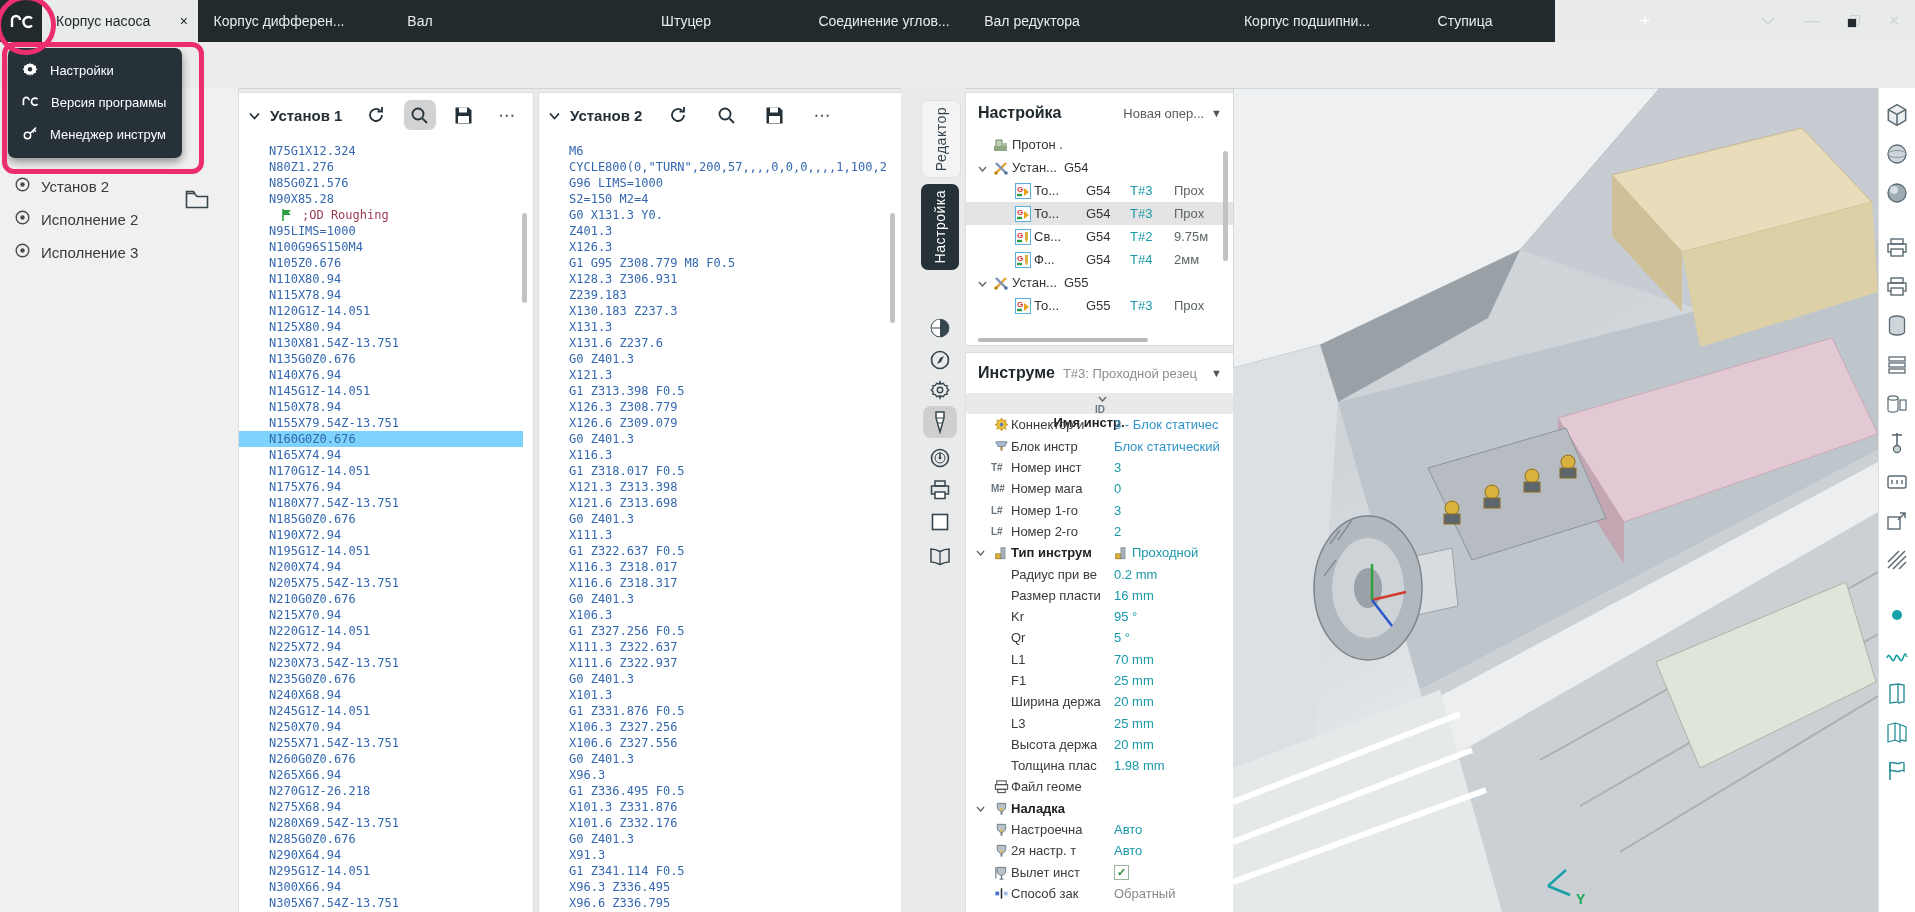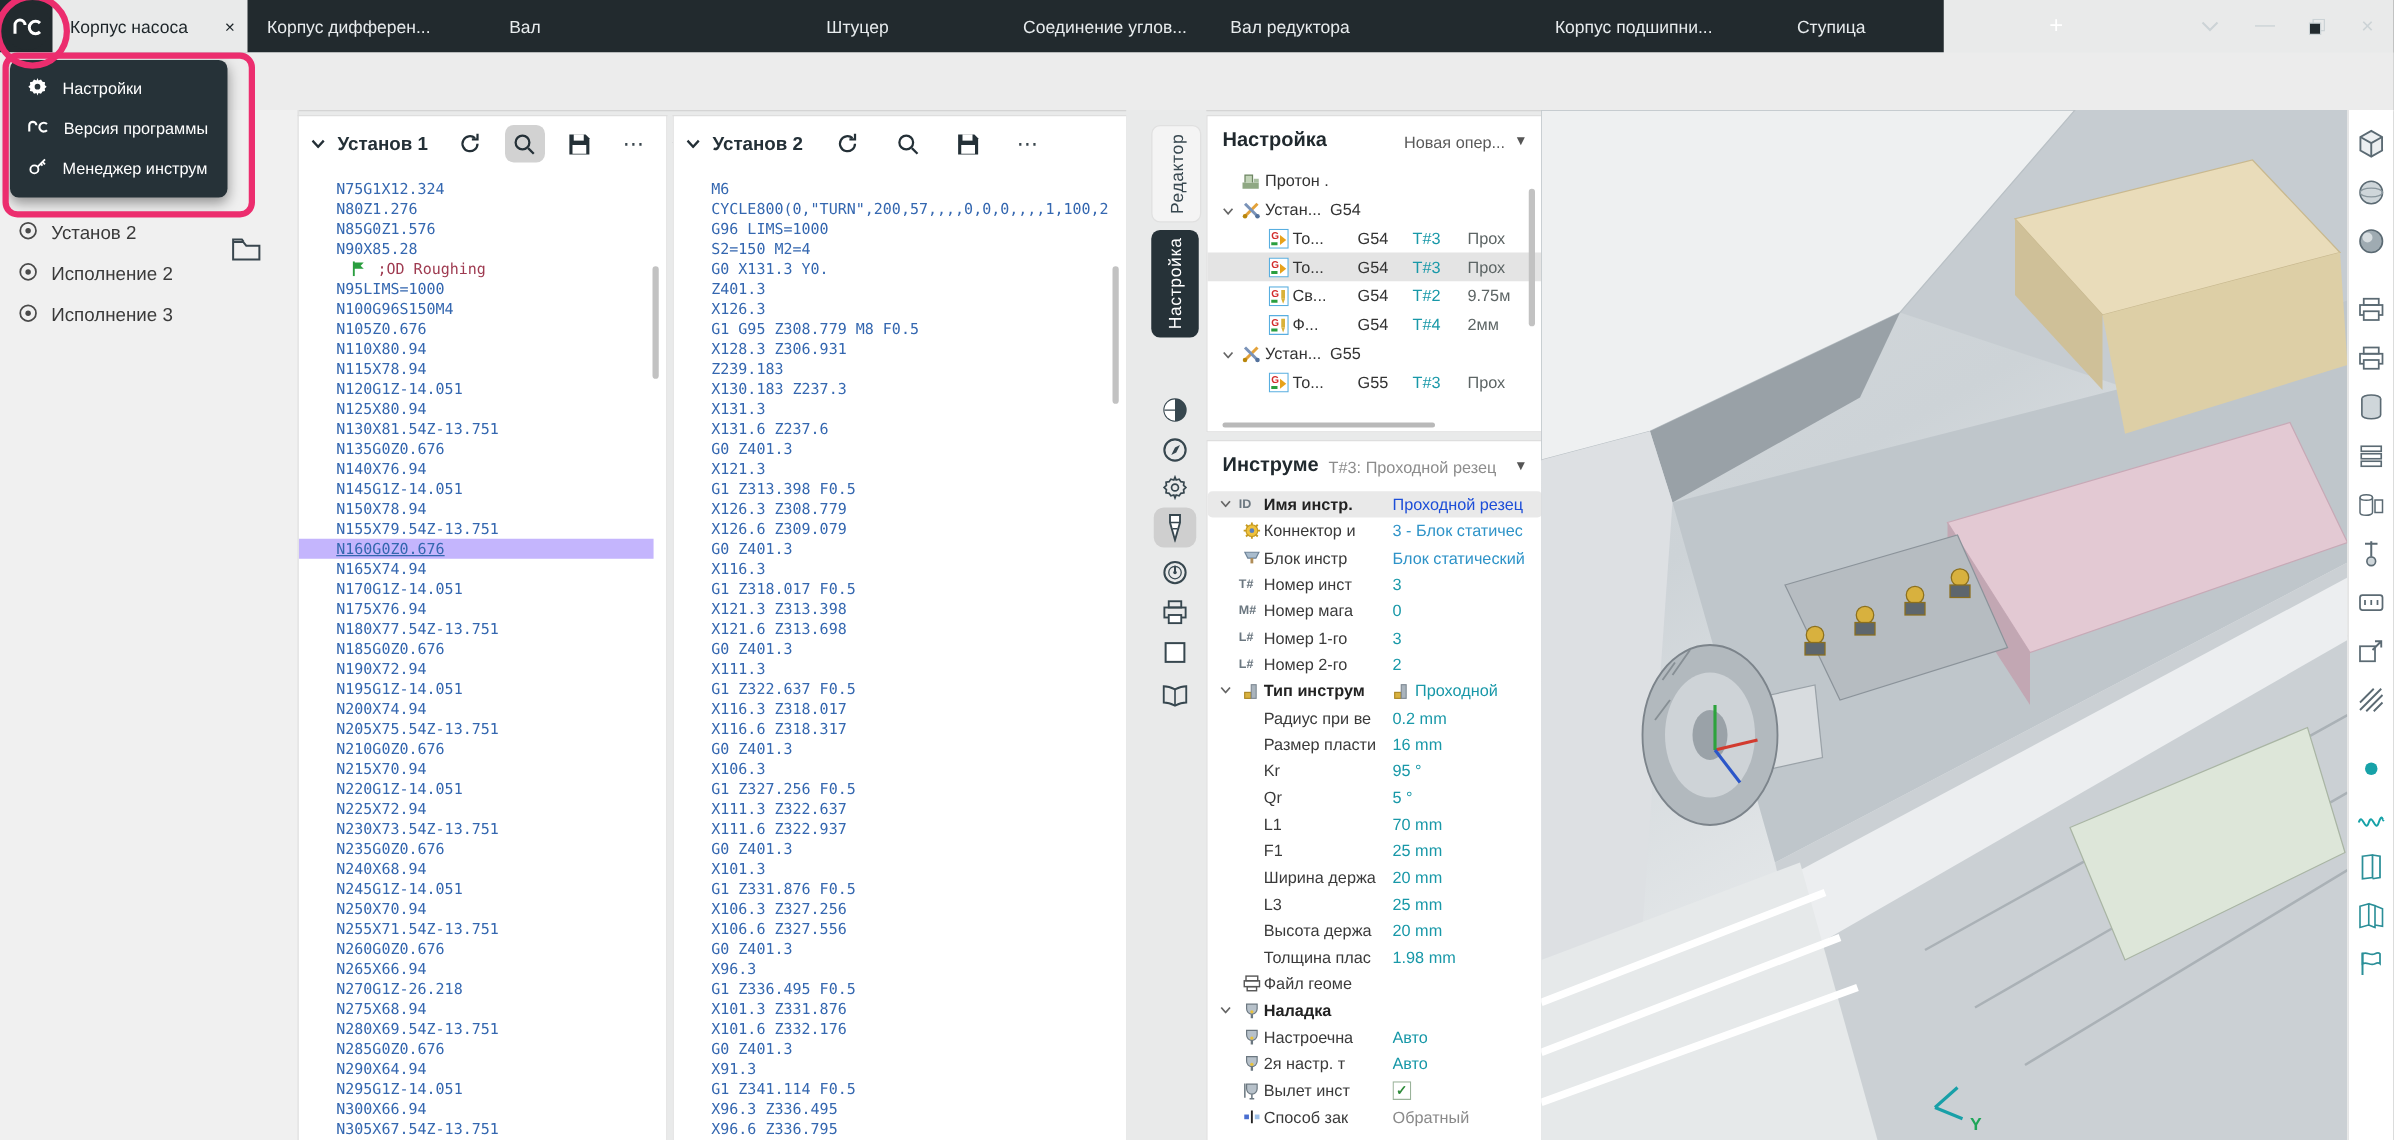--- a/index.html
+++ b/index.html
@@ -53,21 +53,21 @@
   #ed2{left:538px;width:362px;}
   .ed-head{height:44px;display:flex;align-items:center;padding:0 10px;gap:4px;}
   .ed-title{font-size:15px;font-weight:bold;color:#243037;margin:0 6px;white-space:nowrap;}
   .ed-ic{width:36px;height:30px;display:flex;align-items:center;justify-content:center;border-radius:7px;margin-left:8px;}
   .ed-ic.on{background:#d2d2d2;}
   .more{color:#3a464d;font-size:17px;letter-spacing:1px;}
   .code{position:absolute;left:0;top:50px;right:10px;bottom:0;overflow:hidden;}
   .cl{height:16px;line-height:16px;font-family:"DejaVu Sans Mono",monospace;font-size:12px;color:#3467b0;
       white-space:pre;padding-left:30px;position:relative;}
   .cl.cm{color:#9e3a50;margin-left:33px;}
-  .cl.hl{background:#c4b5fd;text-decoration:underline;}
+  .cl.hl{background:#7dd3fc;}
   .cl .flag{position:absolute;left:10px;top:2px;}
   .vsb{position:absolute;width:5px;border-radius:3px;background:#c2c2c2;}
   
   #vstrip{position:absolute;left:901px;top:88px;width:64px;height:824px;background:#e9eaea;}
   .vtab{position:absolute;left:20px;width:38px;border-radius:7px;display:flex;align-items:center;justify-content:center;}
   .vtab span{writing-mode:vertical-rl;transform:rotate(180deg);font-size:14px;letter-spacing:.5px;}
   .vtab.lite{background:#f4f4f4;color:#37474f;border:1px solid #e0e0e0;}
   .vtab.dark{background:#263238;color:#fff;}
   .vic{position:absolute;left:22px;width:34px;height:32px;display:flex;align-items:center;justify-content:center;border-radius:8px;}
   .vic.on{background:#cfcfcf;}
@@ -83,21 +83,21 @@
   .trow .ic{width:22px;display:flex;justify-content:center;}
   .trow .lb{width:52px;white-space:nowrap;overflow:hidden;}
   .trow .g{width:44px;}
   .trow .t{width:44px;color:#1898a8;}
   .trow .ds{color:#5d6捕5;}
   .trow .ds{color:#5d6565;}
   .hsb{position:absolute;left:12px;bottom:3px;height:4px;width:170px;background:#b9b9b9;border-radius:2px;}
   
   #toolpan{position:absolute;left:965px;top:352px;width:268px;height:560px;background:#fff;border:1px solid #dedede;}
   .prow{height:21.3px;display:flex;align-items:center;font-size:13px;color:#3a3a3a;padding-left:10px;box-sizing:border-box;}
-  .prow.sel{background:#e9e9e9;border-radius:4px;}
+  .prow.sel{background:#e9e9e9;border-radius:4px;flex-direction:column;}
   .prow .exp{width:15px;font-size:10px;color:#555;}
   .prow .pfx{width:20px;font-size:10px;font-weight:bold;color:#6b7780;}
   .prow .ic{width:20px;display:flex;justify-content:center;}
   .prow .lb{flex:0 0 auto;width:103px;white-space:nowrap;overflow:hidden;}
   .prow .lb.b{font-weight:bold;color:#222;}
   .prow .val{display:flex;align-items:center;gap:4px;white-space:nowrap;overflow:hidden;}
   .v-teal{color:#1898a8;} .v-link{color:#2e93c8;} .v-plain{color:#1d4ed8;} .v-gray{color:#8a8a8a;}
   .chk{width:13px;height:13px;border:1px solid #9ab39a;background:#fff;display:flex;align-items:center;justify-content:center;
        color:#2e8b3a;font-size:11px;font-weight:bold;}
   .sub{font-size:13px;color:#8c8c8c;font-weight:normal;margin-left:8px;}

